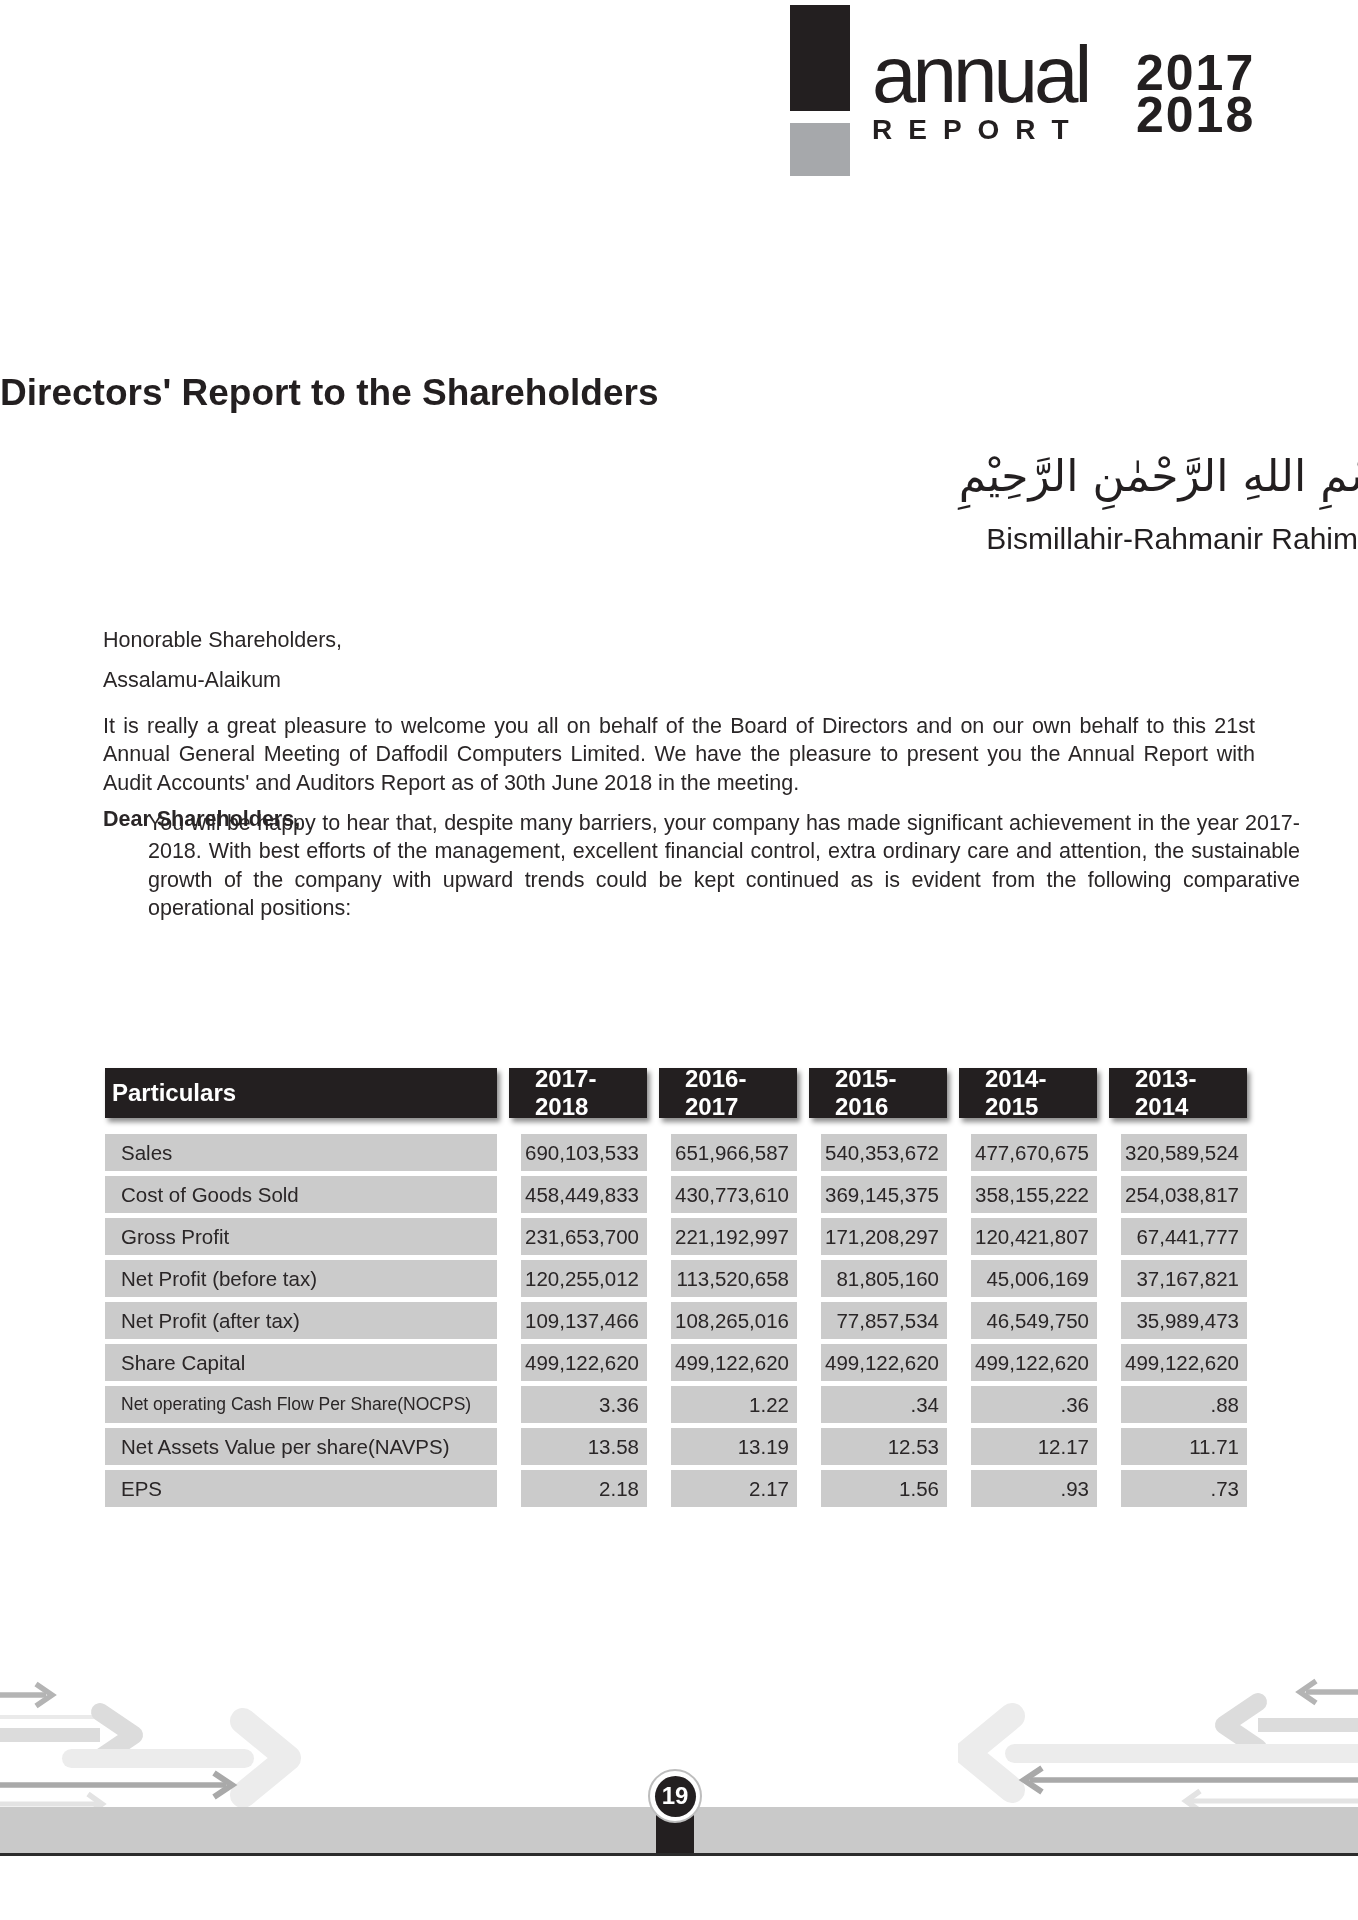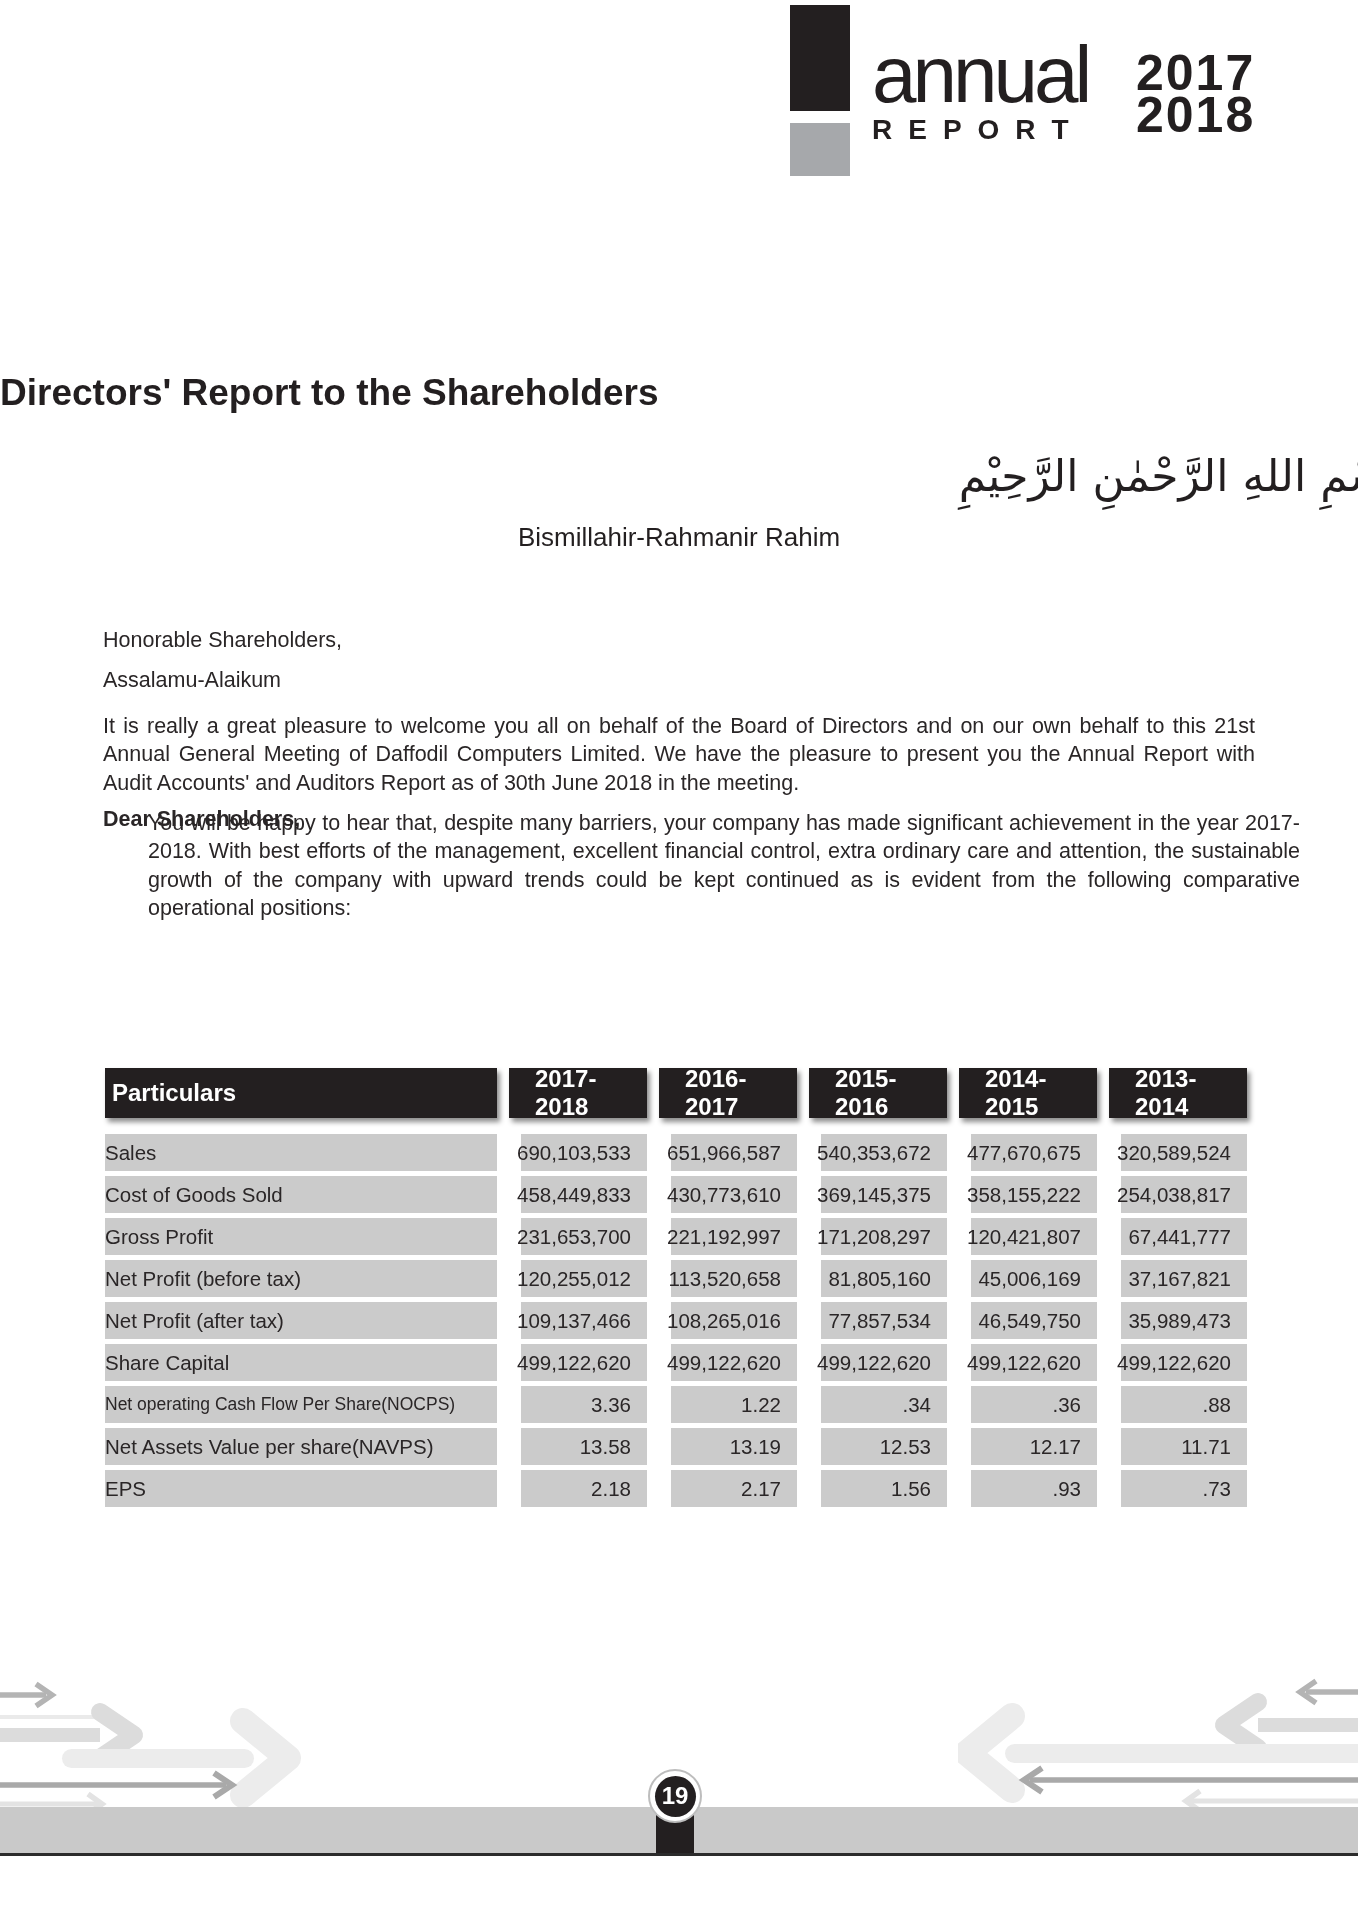--- a/index.html
+++ b/index.html
@@ -21,40 +21,40 @@
   .logo-black-rect{position:absolute;left:790px;top:5px;width:60px;height:106px;background:var(--ink);}
   .logo-gray-rect{position:absolute;left:790px;top:123px;width:60px;height:53px;background:var(--logo-gray);}
   .logo-text{position:absolute;left:872px;top:38px;width:240px;}
   .logo-word{font-size:80px;line-height:0.92;letter-spacing:-4px;color:var(--ink);font-weight:400;}
   .logo-sub{font-size:28px;font-weight:700;letter-spacing:16px;margin-top:2px;color:var(--ink);white-space:nowrap;}
   .logo-years{position:absolute;left:1136px;top:52px;font-size:50px;font-weight:800;line-height:0.84;letter-spacing:2px;color:var(--ink);}
 
   
   .doc-title{position:absolute;left:0;top:372px;width:100%;font-size:37px;font-weight:700;color:var(--ink);}
   .bismillah{position:absolute;left:0;top:450px;width:100%;text-align:right;font-family:"DejaVu Sans",sans-serif;font-size:44px;color:var(--ink);padding-left:43px;}
-  .bismillah-latin{position:absolute;left:0;top:522px;width:100%;text-align:center;font-size:26px;color:var(--ink);}
+  .bismillah-latin{position:absolute;left:0;top:522px;width:100%;text-align:right;font-size:30px;color:var(--ink);}
 
   
   .copy{position:absolute;left:103px;width:1152px;font-size:21.5px;line-height:1.32;color:#2a2627;}
   .sal1{top:626px;}
   .sal2{top:666px;}
   .para1{top:712px;text-align:justify;}
   .dear{top:805px;font-weight:700;}
   .para2{top:809px;text-align:justify;margin-left:45px;}
 
   
   .fin-table{position:absolute;left:105px;top:1068px;width:1142px;}
   .t-head,.t-row{display:grid;grid-template-columns:392px repeat(5,138px);column-gap:12px;}
   .t-head{margin-bottom:16px;}
   .th{background:var(--ink);color:#ffffff;font-weight:700;font-size:24px;height:50px;display:flex;align-items:center;justify-content:center;box-shadow:3px 4px 5px rgba(0,0,0,0.45);padding-left:26px;}
   .th.part{justify-content:flex-start;padding-left:7px;}
   .t-row{margin-bottom:5px;}
   .td{background:var(--cell-gray);height:37px;display:flex;align-items:center;font-size:20.5px;color:#2a2627;}
-  .td.lbl{justify-content:flex-start;}
-  .td.num{justify-content:flex-end;padding-right:16px;margin-left:12px;}
+  .td.lbl{justify-content:flex-start;padding-left:16px;}
+  .td.num{justify-content:flex-end;padding-right:8px;margin-left:12px;}
   .td.lbl.small{font-size:17.5px;}
 
   
   .arrows-left{position:absolute;left:0;top:1665px;width:320px;height:155px;}
   .arrows-right{position:absolute;right:0;top:1660px;width:400px;height:155px;transform:scaleX(-1);}
   .footer-band{position:absolute;left:0;top:1807px;width:100%;height:46px;background:var(--band-gray);border-bottom:3px solid #2b2b2b;z-index:1;}
   .page-tab{position:absolute;left:656px;top:1782px;width:38px;height:71px;background:var(--ink);z-index:2;}
   .page-circle{position:absolute;left:648px;top:1769px;width:50px;height:50px;background:#ffffff;border:2px solid #bdbdbd;border-radius:50%;z-index:3;display:flex;align-items:center;justify-content:center;}
   .page-circle-inner{width:41px;height:41px;background:var(--ink);border-radius:50%;display:flex;align-items:center;justify-content:center;color:#ffffff;font-size:24px;font-weight:700;}
 </style>

